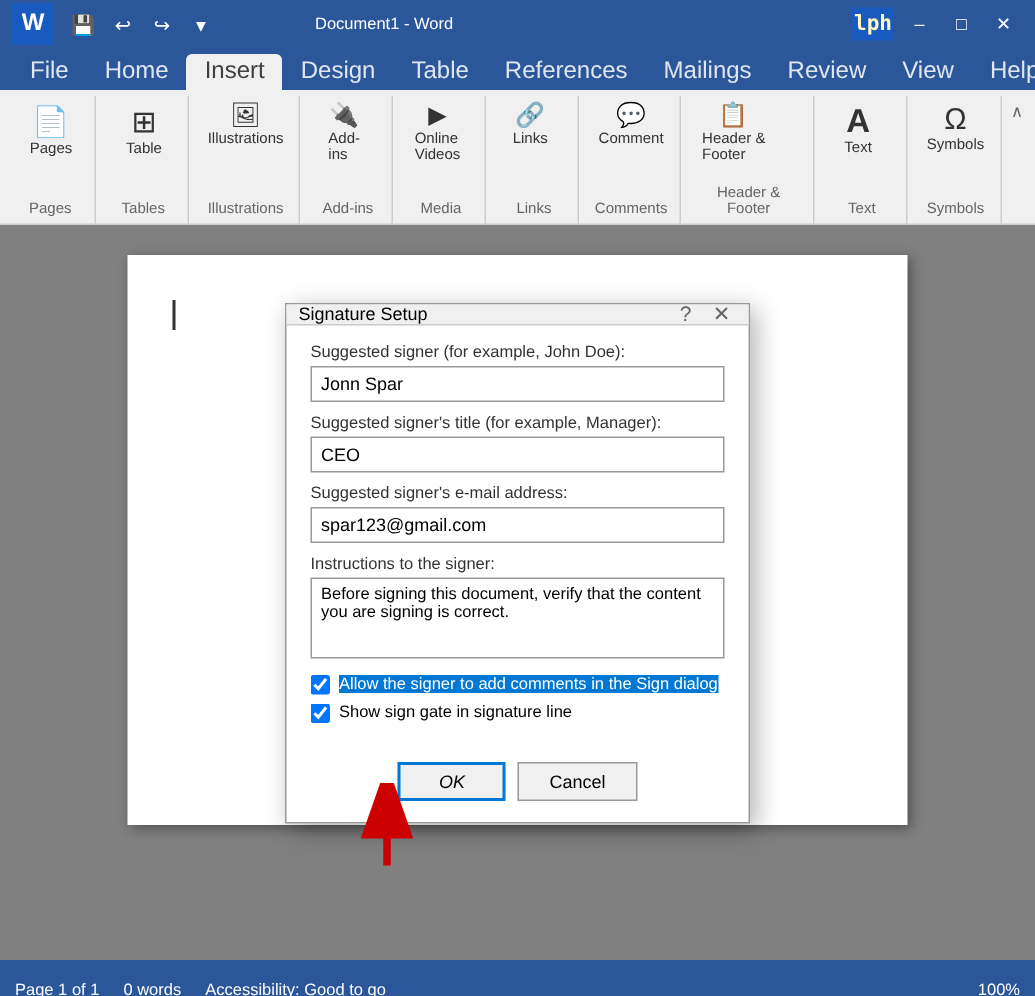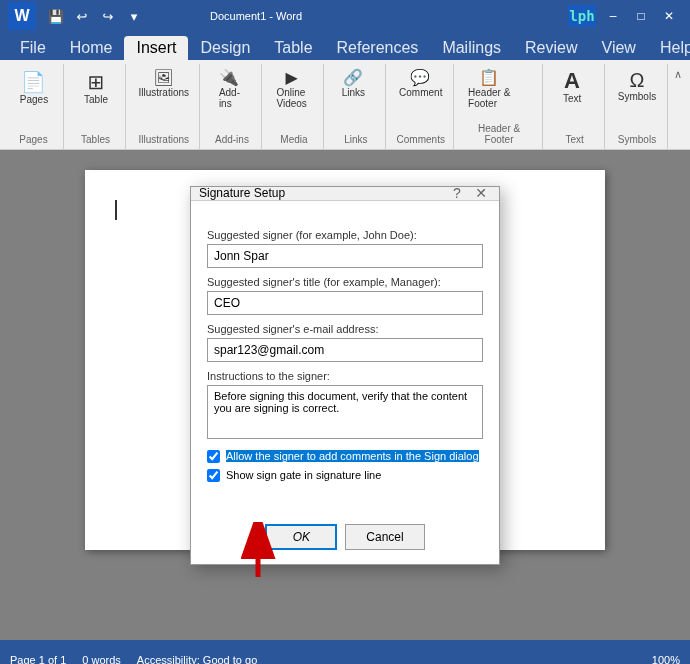--- a/index.html
+++ b/index.html
@@ -74,21 +74,21 @@
       font-size: 16px;
       color: rgba(255,255,255,0.85);
       cursor: pointer;
       border-radius: 4px 4px 0 0;
       height: 24px;
       display: flex;
       align-items: center;
     }
     .ribbon-tab.active {
       background: #f0f0f0;
-      color: #000000;
+      color: #404040;
     }
 
     
     .ribbon {
       background: #f0f0f0;
       border-bottom: 1px solid #ccc;
       height: 90px;
       display: flex;
       align-items: stretch;
       padding: 4px 4px 0;
@@ -229,21 +229,21 @@
       border: none;
       background: transparent;
       font-size: 14px;
       cursor: pointer;
       display: flex;
       align-items: center;
       justify-content: center;
       color: #666;
     }
     .dialog-content {
-      padding: 28px 16px;
+      padding: 12px 16px;
     }
     .form-group {
       margin-bottom: 8px;
     }
     .form-label {
       font-size: 11px;
       color: #333;
       margin-bottom: 3px;
       display: block;
     }
@@ -307,21 +307,21 @@
     <div class="logo-area">
       <span>W</span>
     </div>
     <span class="qat-icon">💾</span>
     <span class="qat-icon">↩</span>
     <span class="qat-icon">↪</span>
     <span class="qat-icon">▾</span>
     <span style="color:white; font-size:11px; margin-left:60px;">Document1 - Word</span>
   </div>
   <div style="display:flex;align-items:center;gap:4px;">
-    <div style="background:#185abd;width:28px;height:22px;display:flex;align-items:center;justify-content:center;font-weight:bold;font-size:14px;color:#5eead4;font-family:monospace;">lph</div>
+    <div style="background:#185abd;width:28px;height:22px;display:flex;align-items:center;justify-content:center;font-weight:bold;font-size:14px;color:#fef9c3;font-family:monospace;">lph</div>
     <div class="title-bar-controls">
       <button class="title-btn">–</button>
       <button class="title-btn">□</button>
       <button class="title-btn close">✕</button>
     </div>
   </div>
 </div>
 
 <div class="ribbon-tabs">
   <div class="ribbon-tab">File</div>

